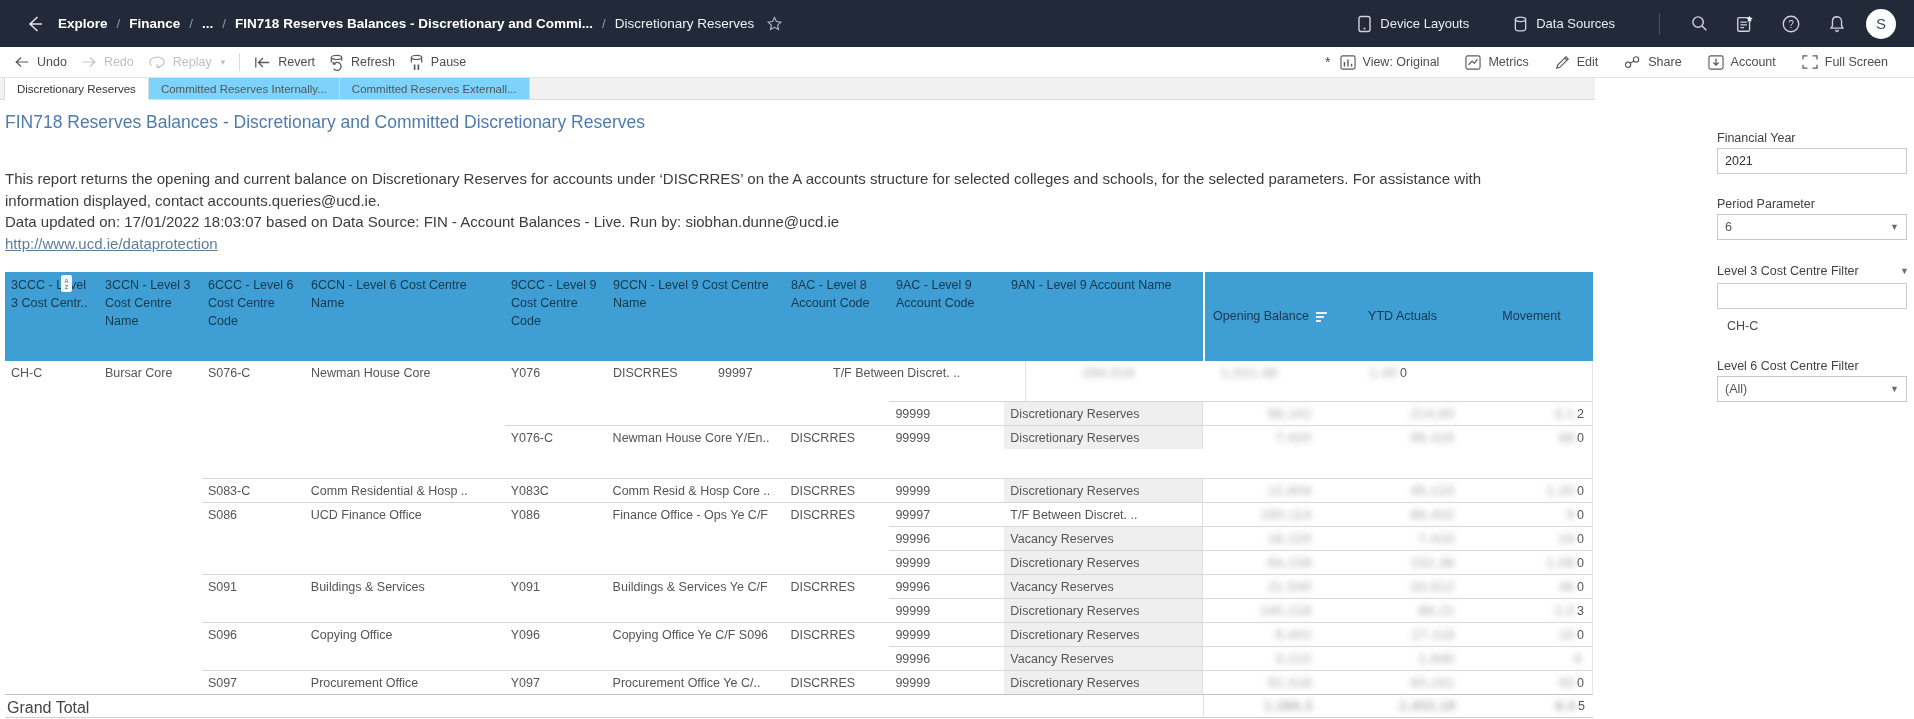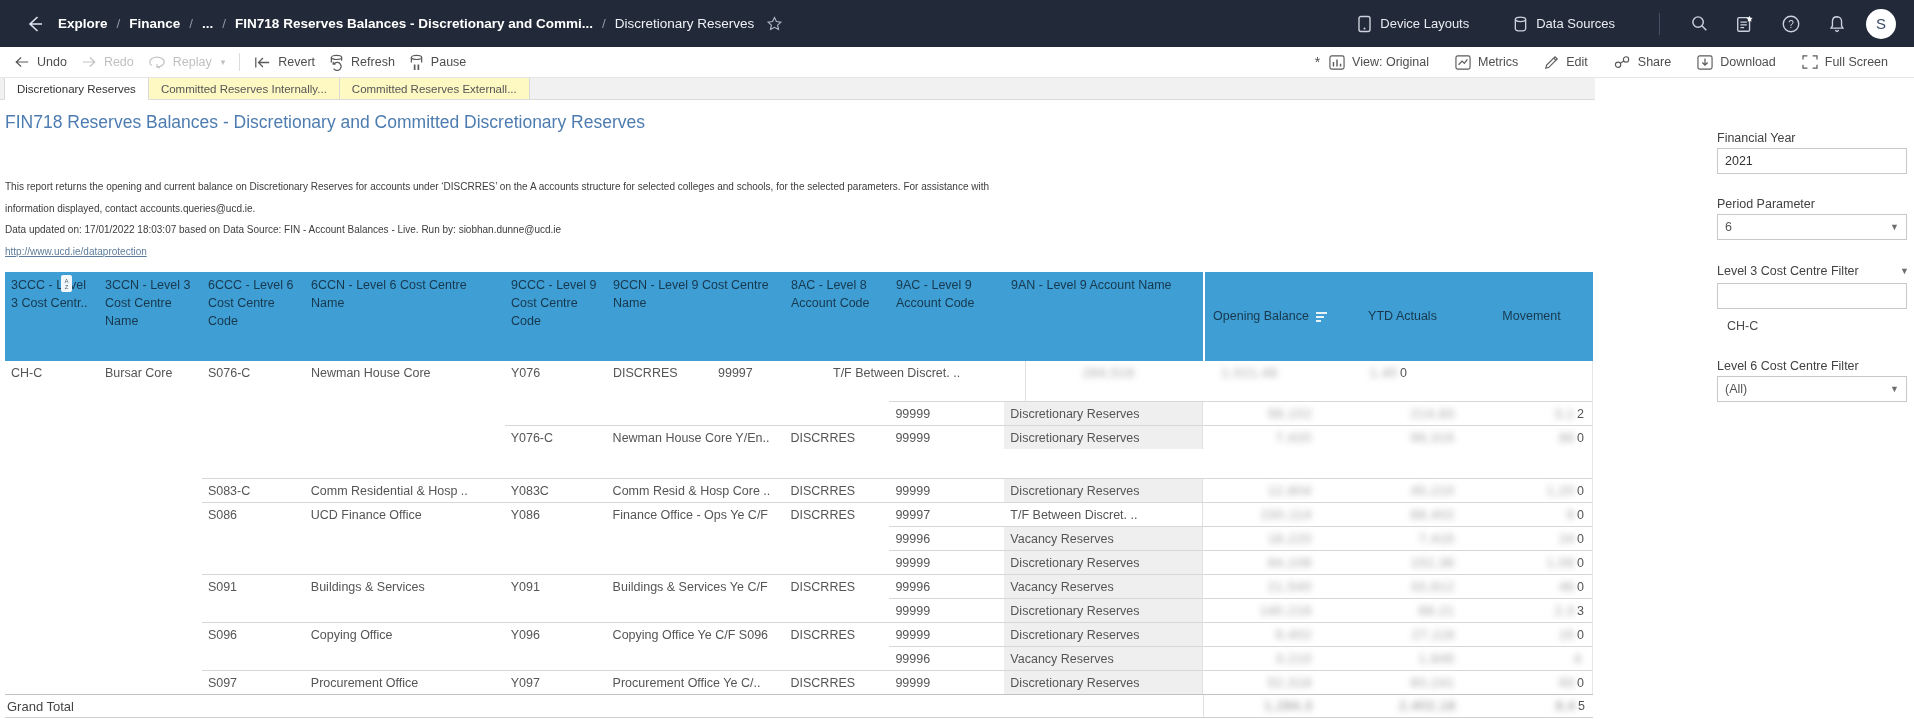--- a/index.html
+++ b/index.html
@@ -24,27 +24,27 @@
   .tb-btn { display:flex; align-items:center; gap:7px; margin-left:14px; cursor:pointer; white-space:nowrap; }
   .tb-btn.disabled { color:#bfbfbf; cursor:default; }
   .tb-caret { margin-left:2px; font-size:9px; color:#bfbfbf; }
   .tb-sep { width:1px; height:18px; background:#dcdcdc; margin-left:14px; }
   .tb-right { margin-left:auto; display:flex; align-items:center; }
   .tb-right .tb-btn { margin-left:0; margin-right:26px; }
   .unsaved { font-size:14px; margin-right:2px; color:#4e4e4e; }
 
   
   #tabstrip { position:absolute; left:0; top:78px; width:1595px; height:22px; background:#f1f1f1; border-bottom:1px solid #dcdcdc; display:flex; align-items:stretch; }
-  .tab { padding:0 12px; display:flex; align-items:center; font-size:11.5px; color:#555; border-right:1px solid #d9d9d9; cursor:pointer; background:#fef9c3; white-space:nowrap; }
+  .tab { padding:0 12px; display:flex; align-items:center; font-size:11.5px; color:#555; border-right:1px solid #d9d9d9; cursor:pointer; background:#7dd3fc; white-space:nowrap; }
   .tab:first-child { border-left:1px solid #d9d9d9; margin-left:4px; }
   .tab.active { background:#ffffff; color:#333; border-bottom:1px solid #ffffff; margin-bottom:-1px; }
 
   
   #report-title { position:absolute; left:5px; top:112px; font-size:17.5px; color:#4d7cb0; font-weight:400; }
-  #report-desc { position:absolute; left:5px; top:176px; font-size:10px; color:#3c3c3c; line-height:21.5px; }
+  #report-desc { position:absolute; left:5px; top:168px; font-size:15px; color:#3c3c3c; line-height:21.5px; }
   #data-link { color:#5e7d9c; text-decoration:underline; cursor:pointer; }
 
   
   #tbl { position:absolute; left:5px; top:272px; width:1588px; }
   .hdr-row { display:flex; height:89px; background:#3f9ed3; }
   .hdr-cell { color:#17384e; font-size:12.5px; line-height:1.45; padding:4px 8px 0 6px; position:relative; }
   .hdr-cell.measure { display:flex; align-items:center; justify-content:center; text-align:center; padding:0 4px; }
   .hdr-cell.m-first { border-left:2px solid #ffffff; }
   .sort-badge { position:absolute; left:56px; top:3px; width:11px; height:17px; background:#f4f8fb; border-radius:2px; display:flex; flex-direction:column; align-items:center; justify-content:center; font-size:6px; line-height:6px; color:#4a6576; cursor:pointer; }
   .sort-bars { display:inline-flex; flex-direction:column; gap:2px; margin-left:7px; }
@@ -55,21 +55,21 @@
   .trow { display:flex; }
   .tcell { font-size:12.5px; color:#555; padding:5px 8px 0 6px; overflow:hidden; }
   .tcell.shade { background:#efefef; }
   .tcell.bt { border-top:1px solid #d7d7d7; }
   .tcell.m-first { border-left:1px solid #e0e0e0; }
   .tcell.measure { text-align:right; white-space:nowrap; }
   .blob { display:inline-block; color:#9b9b9b; filter:blur(3px); letter-spacing:1px; }
   .mov-digit { display:inline-block; margin-left:2px; color:#555; }
 
   #grand-total { display:flex; border-top:1px solid #c2c2c2; border-bottom:1px solid #cfcfcf; height:24px; }
-  #grand-total .gt-label { font-size:13px; color:#444; padding:4px 0 0 2px; width:1198px; }
+  #grand-total .gt-label { font-size:16px; color:#444; padding:4px 0 0 2px; width:1198px; }
   #grand-total .tcell { padding-top:4px; }
   #grand-total .blob { color:#7d7d7d; }
 
   
   .flt-label { position:absolute; left:1717px; width:192px; font-size:12.5px; color:#424242; }
   .flt-box { position:absolute; left:1717px; width:190px; height:26px; border:1px solid #c9c9c9; background:#fff; font-size:12.5px; color:#555; display:flex; align-items:center; padding:0 7px; cursor:pointer; }
   .flt-box .caret { margin-left:auto; font-size:9px; color:#6e6e6e; }
   .flt-input { position:absolute; left:1717px; width:190px; height:26px; border:1px solid #c9c9c9; background:#fff; font-size:12.5px; color:#333; padding:0 7px; font-family:"Liberation Sans", sans-serif; }
   .label-caret { float:right; font-size:9px; color:#6e6e6e; margin-top:2px; cursor:pointer; }
   #l3-item { position:absolute; left:1727px; font-size:12.5px; color:#4a4a4a; }
@@ -223,21 +223,21 @@
           <circle cx="13.5" cy="5" r="3" fill="none" stroke="#5a5a5a" stroke-width="1.3"></circle>
           <path d="M7 9.3 L11 6.7" stroke="#5a5a5a" stroke-width="1.3"></path>
         </svg>
       <span>Share</span>
     </div>
     <div class="tb-btn">
       <svg width="16" height="15" viewBox="0 0 18 17">
           <rect x="1" y="1" width="16" height="15" rx="2" fill="none" stroke="#5a5a5a" stroke-width="1.3"></rect>
           <path d="M9 4 V11 M6 8.5 L9 11.5 L12 8.5" fill="none" stroke="#5a5a5a" stroke-width="1.4"></path>
         </svg>
-      <span>Download</span>
+      <span>Account</span>
     </div>
     <div class="tb-btn">
       <svg width="16" height="14" viewBox="0 0 18 16">
           <path d="M1 5 V1 H6 M12 1 H17 V5 M17 11 V15 H12 M6 15 H1 V11" fill="none" stroke="#5a5a5a" stroke-width="1.4"></path>
         </svg>
       <span>Full Screen</span>
     </div>
   </div>
 </div>
 

